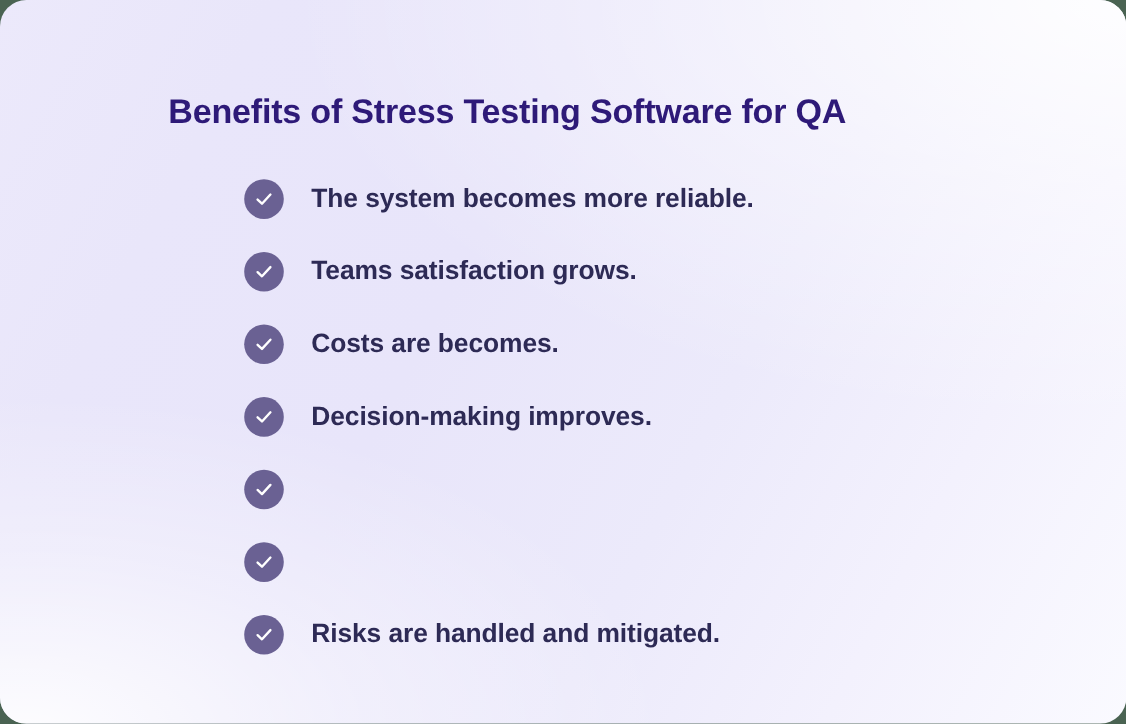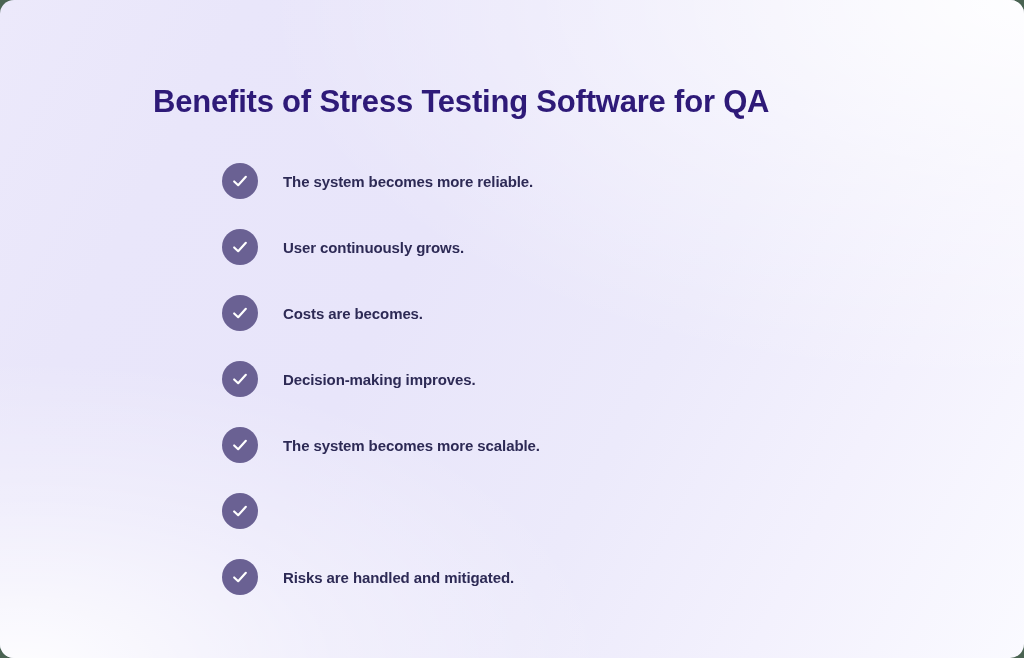--- a/index.html
+++ b/index.html
@@ -19,21 +19,21 @@
     position: relative;
     width: 1024px;
     height: 658px;
     background: #4a6352;
   }
 
   
   #card {
     position: absolute;
     inset: 0;
-    border-radius: 14px;
+    border-radius: 24px;
     overflow: hidden;
     
     background:
       linear-gradient(118deg,
         #ece9fb 0%,
         #e9e6fa 18%,
         #e8e5fa 40%,
         #eceafb 62%,
         #f3f1fd 80%,
         #fafaff 100%);
@@ -95,21 +95,21 @@
     justify-content: center;
   }
   .check-badge svg {
     display: block;
     width: 20px;
     height: 20px;
   }
 
   .benefit-label {
     margin-left: 25px;
-    font-size: 15px;
+    font-size: 24px;
     font-weight: 700;
     letter-spacing: -0.1px;
     color: #2d2a55;
     white-space: nowrap;
   }
 </style>
 </head>
 <body>
 
 <div id="stage">
@@ -128,21 +128,21 @@
           </span>
           <span class="benefit-label">The system becomes more reliable.</span>
         </li>
 
         <li class="benefit-row">
           <span class="check-badge">
             <svg viewBox="0 0 24 24" aria-hidden="true">
               <path d="M5 12.5 L9.8 17 L19 7" fill="none" stroke="#ffffff" stroke-width="2.6" stroke-linecap="round" stroke-linejoin="round"></path>
             </svg>
           </span>
-          <span class="benefit-label">User continuously grows.</span>
+          <span class="benefit-label">Teams satisfaction grows.</span>
         </li>
 
         <li class="benefit-row">
           <span class="check-badge">
             <svg viewBox="0 0 24 24" aria-hidden="true">
               <path d="M5 12.5 L9.8 17 L19 7" fill="none" stroke="#ffffff" stroke-width="2.6" stroke-linecap="round" stroke-linejoin="round"></path>
             </svg>
           </span>
           <span class="benefit-label">Costs are becomes.</span>
         </li>
@@ -155,21 +155,20 @@
           </span>
           <span class="benefit-label">Decision-making improves.</span>
         </li>
 
         <li class="benefit-row">
           <span class="check-badge">
             <svg viewBox="0 0 24 24" aria-hidden="true">
               <path d="M5 12.5 L9.8 17 L19 7" fill="none" stroke="#ffffff" stroke-width="2.6" stroke-linecap="round" stroke-linejoin="round"></path>
             </svg>
           </span>
-          <span class="benefit-label">The system becomes more scalable.</span>
         </li>
 
         <li class="benefit-row">
           <span class="check-badge">
             <svg viewBox="0 0 24 24" aria-hidden="true">
               <path d="M5 12.5 L9.8 17 L19 7" fill="none" stroke="#ffffff" stroke-width="2.6" stroke-linecap="round" stroke-linejoin="round"></path>
             </svg>
           </span>
         </li>
 

